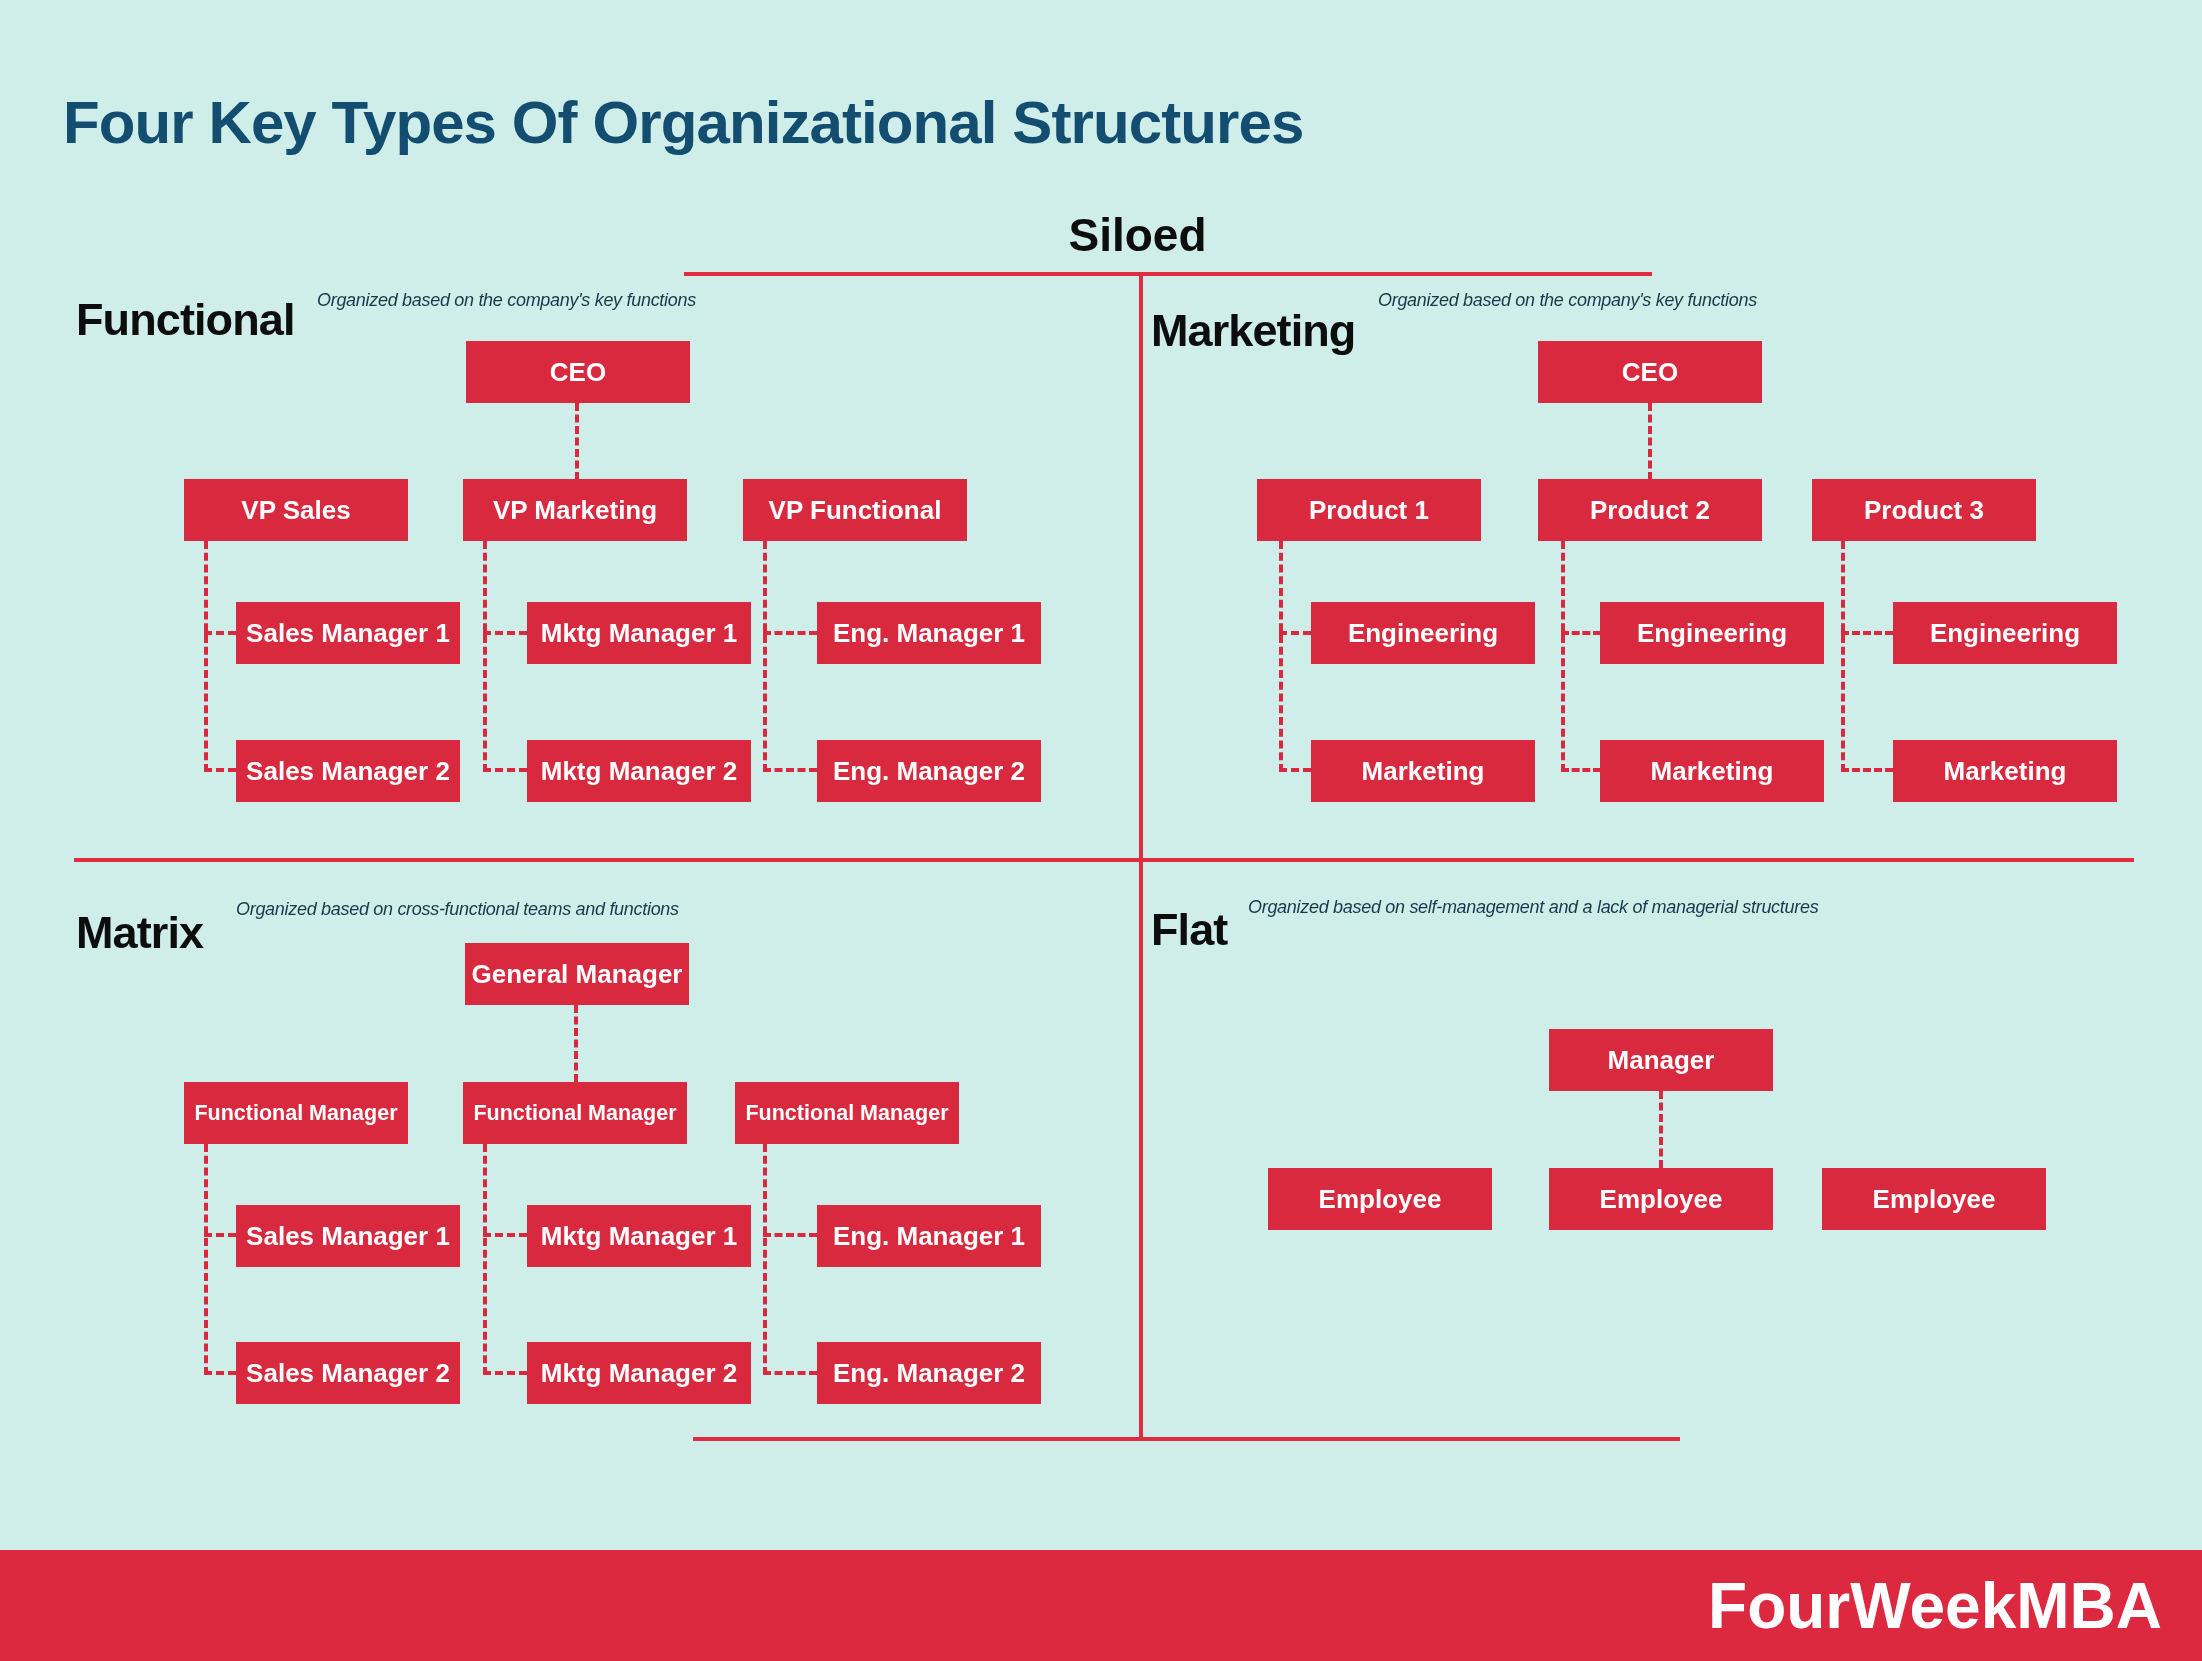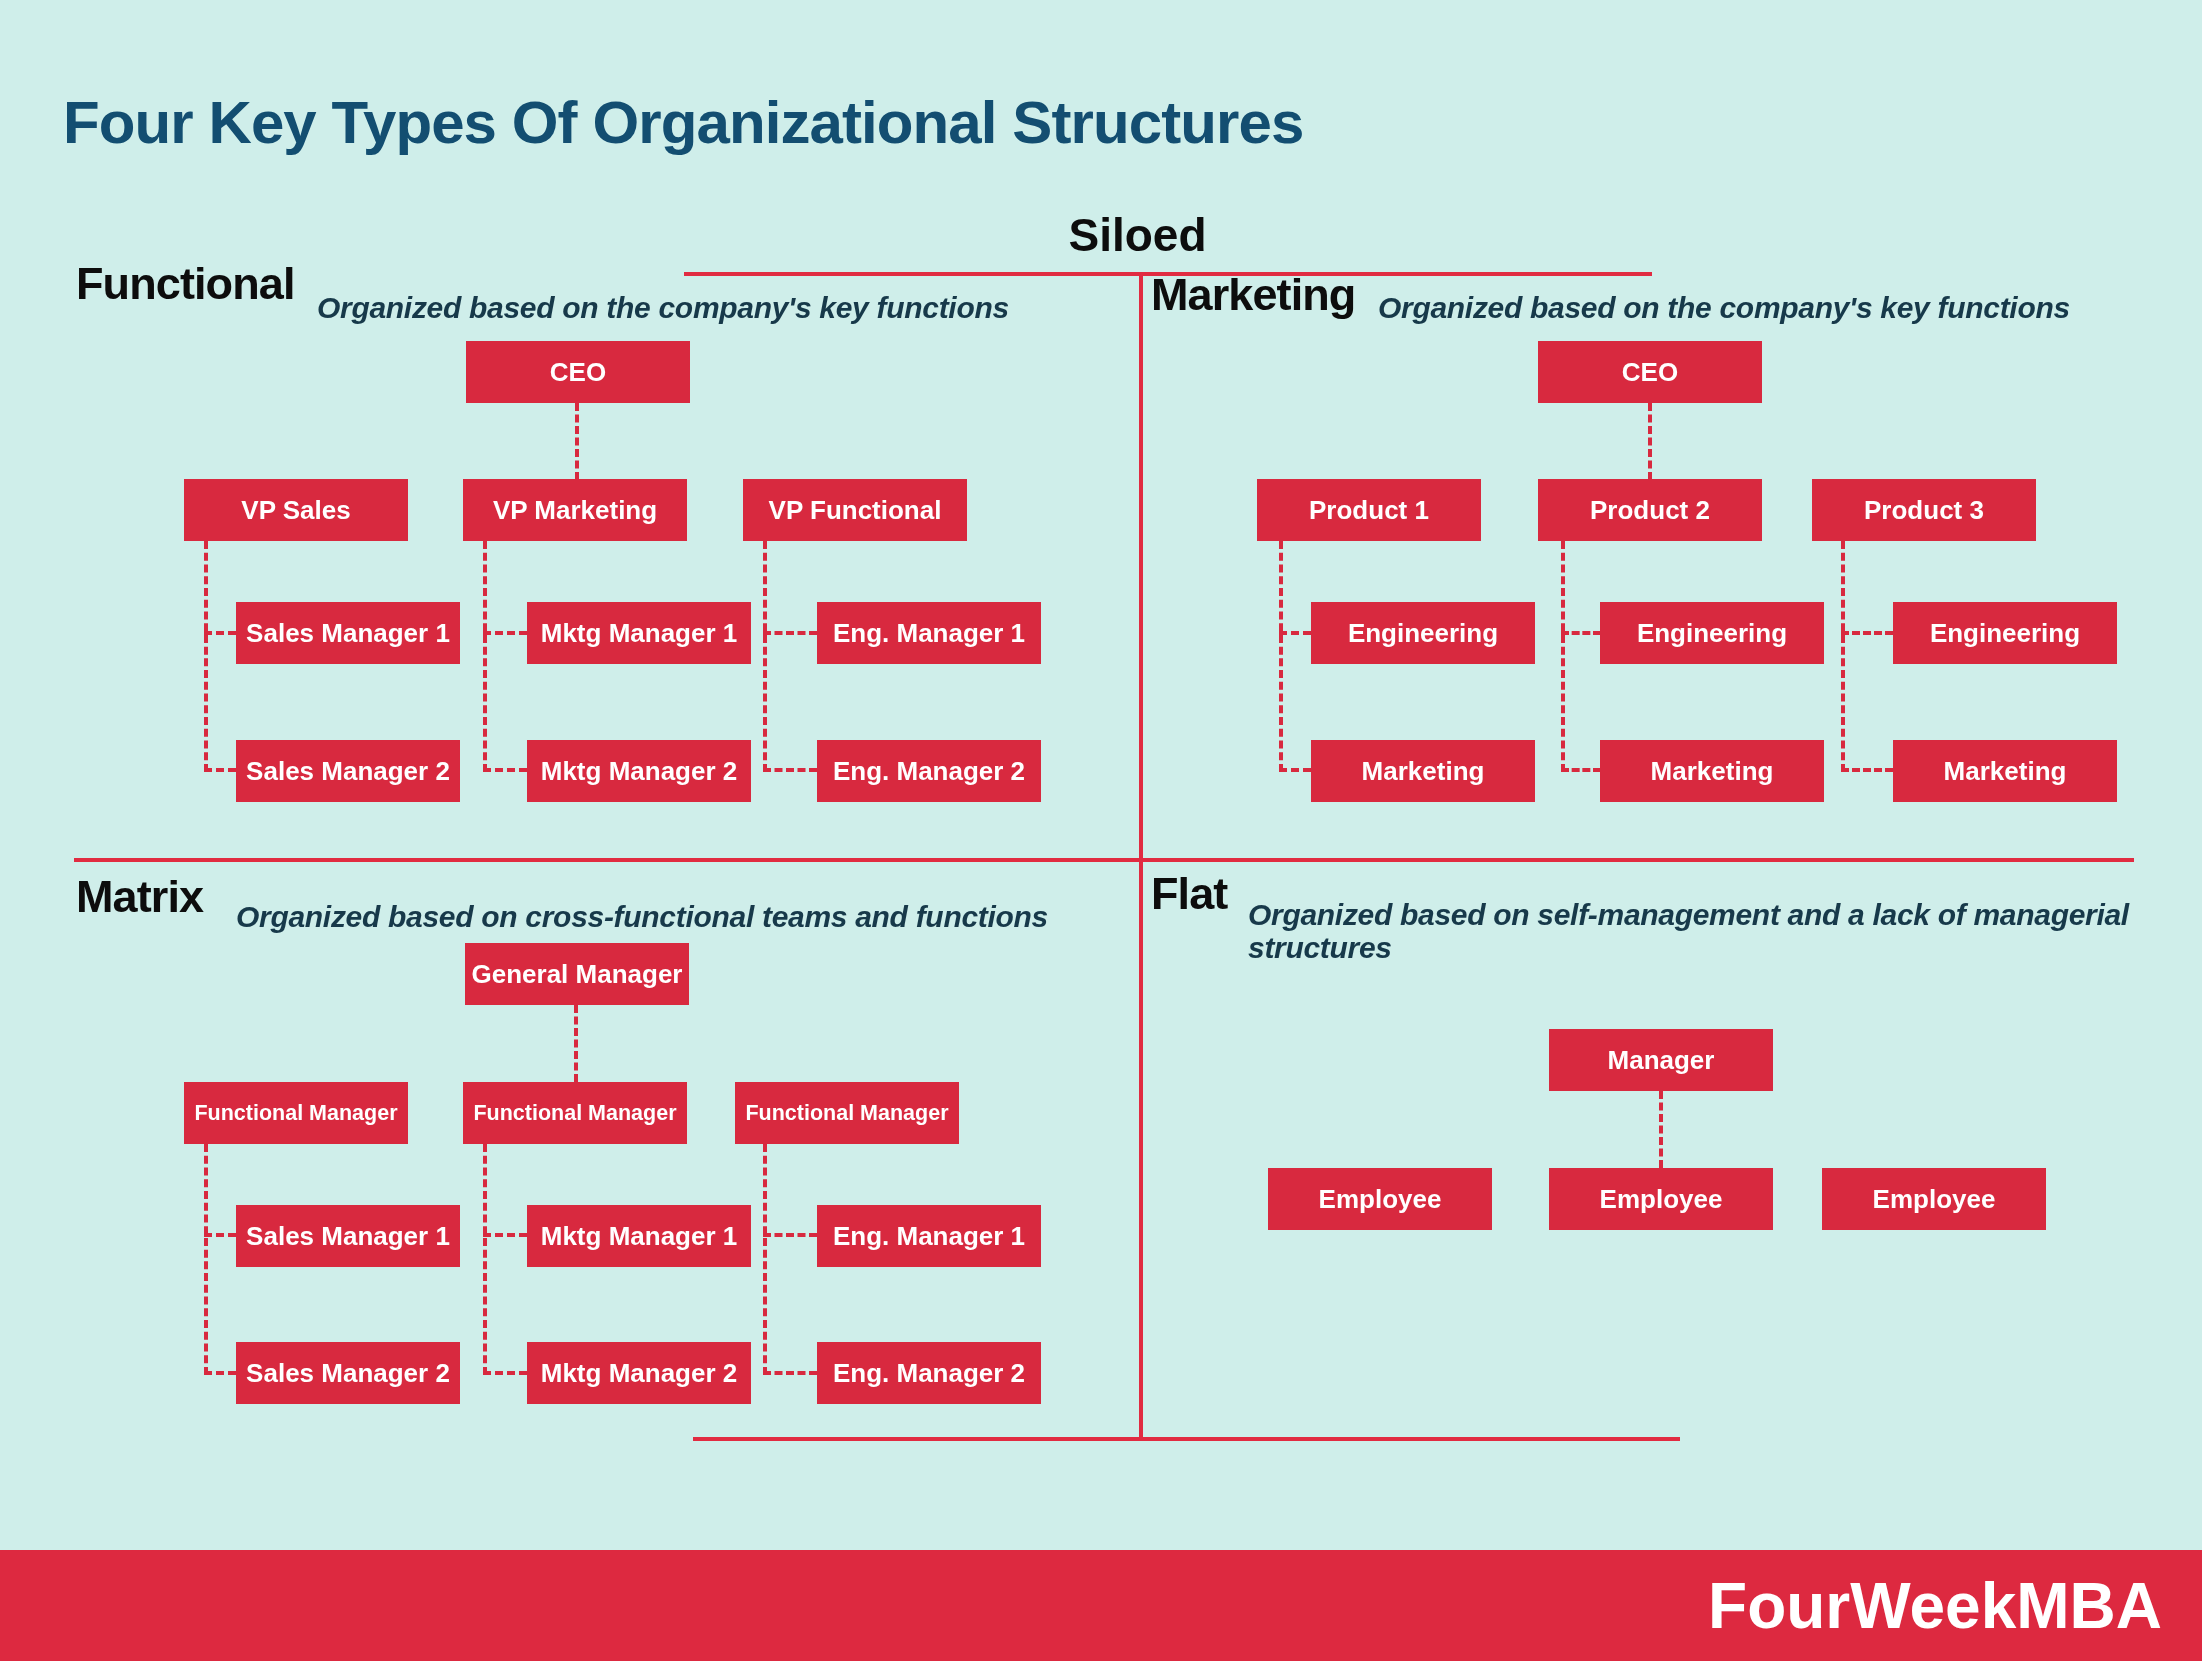--- a/index.html
+++ b/index.html
@@ -17,22 +17,22 @@
 
   #title{position:absolute;left:63px;top:48px;font-size:60px;font-weight:700;
          color:var(--title-navy);letter-spacing:-0.9px;margin-top:40px;}
 
   .axis-label{position:absolute;width:379px;text-align:center;font-weight:700;
               font-size:46px;line-height:1;color:var(--label-black);}
 
   .rline{position:absolute;background:var(--line-red);}
 
   .qlabel{position:absolute;font-size:45px;font-weight:700;line-height:1;
-          color:var(--label-black);letter-spacing:-0.9px;}
-  .qsub{position:absolute;font-size:30px;font-weight:700;font-style:italic;
+          color:var(--label-black);letter-spacing:-0.9px;margin-top:36px;}
+  .qsub{position:absolute;font-size:18px;font-weight:400;font-style:italic;
         line-height:1.1;color:var(--subtitle-dark);letter-spacing:-0.3px;}
 
   .node{position:absolute;width:224px;height:62px;background:var(--box-red);
         color:#ffffff;font-size:26px;font-weight:700;display:flex;
         align-items:center;justify-content:center;text-align:center;}
   .node.small{font-size:21.5px;}
 
   .vdash{position:absolute;width:0;border-left:4.3px dashed var(--box-red);}
   .hdash{position:absolute;height:0;border-top:4.3px dashed var(--box-red);}
 

